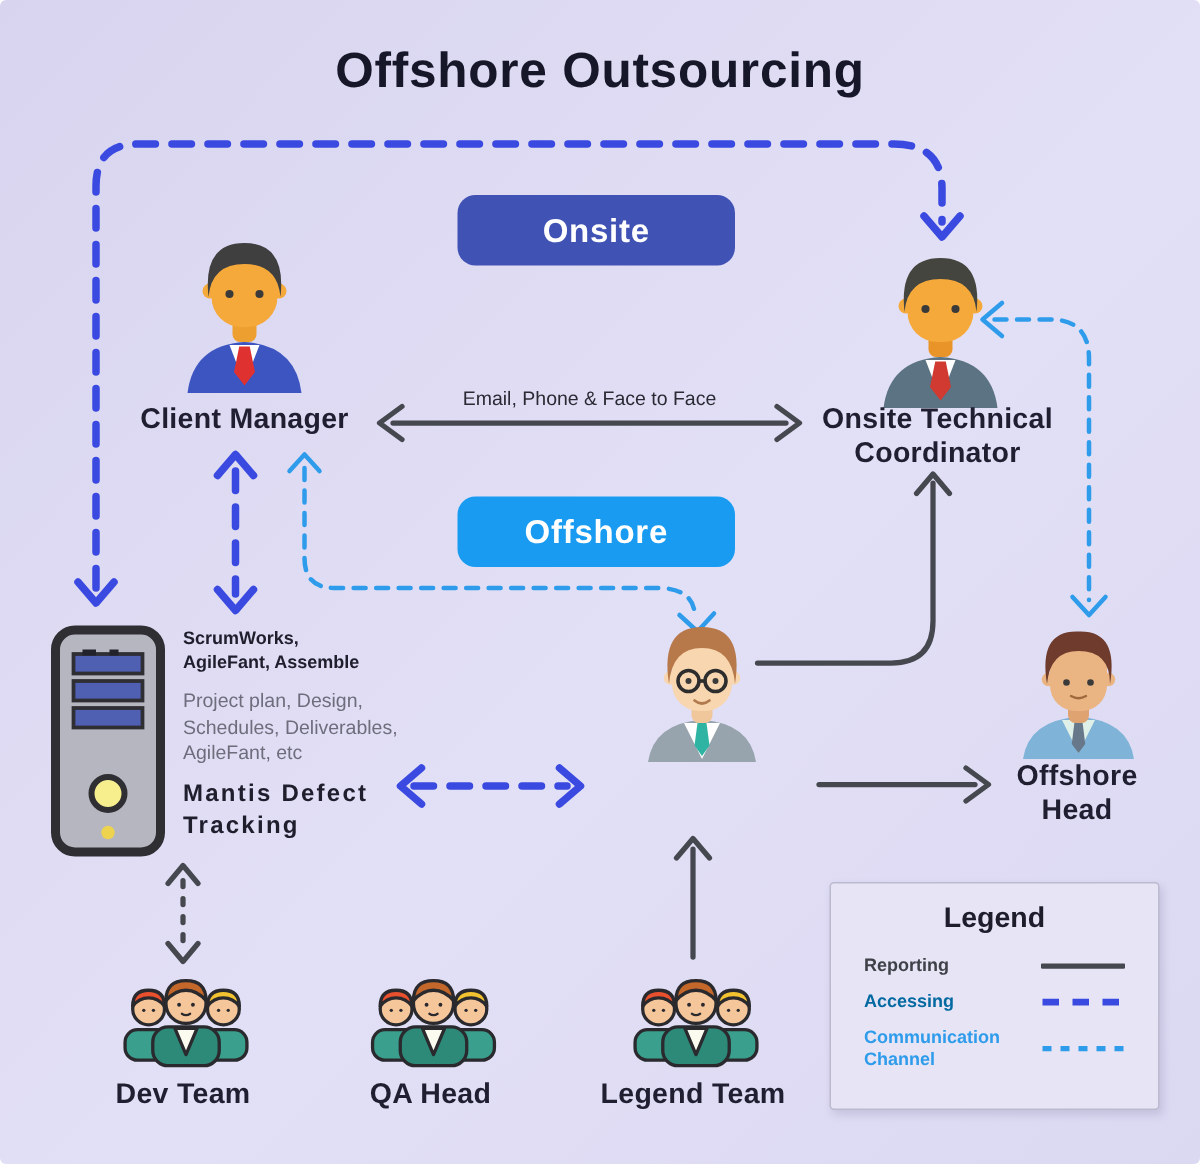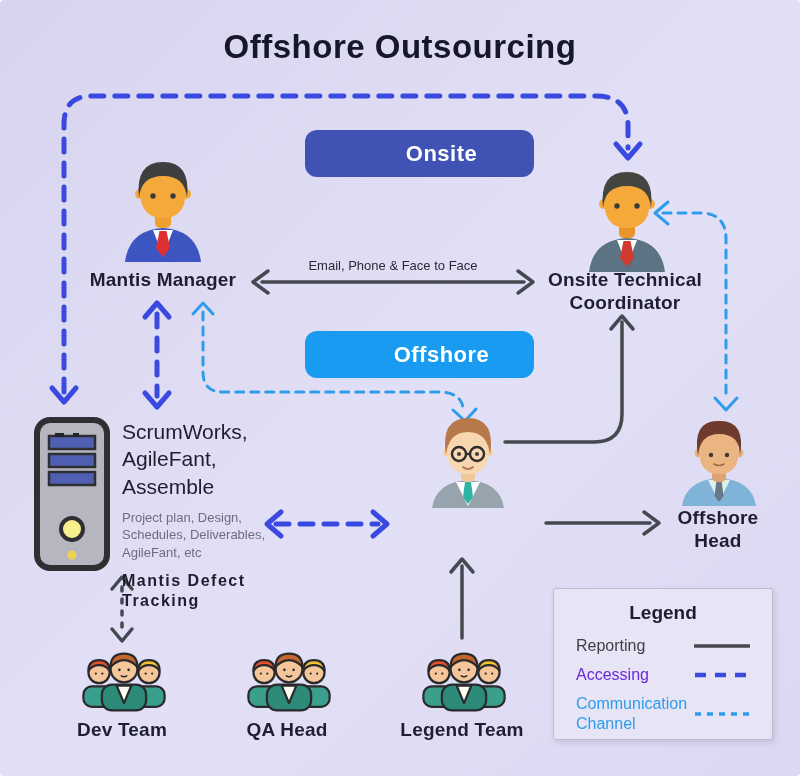--- a/index.html
+++ b/index.html
@@ -10,44 +10,44 @@
     font-family:"Liberation Sans",sans-serif;
   }
   .abs{position:absolute;}
   .title{
     top:28px;left:0;width:800px;text-align:center;
     font-size:33px;font-weight:800;color:#17172a;letter-spacing:.5px;
   }
   .badge{
     width:185px;height:47px;border-radius:12px;
     display:flex;align-items:center;justify-content:center;
-    color:#ffffff;font-size:22px;font-weight:800;letter-spacing:.5px;padding-left:44px;
+    color:#ffffff;font-size:22px;font-weight:800;letter-spacing:.5px;
   }
   .badge.onsite{left:305px;top:130px;background:#4053b4;}
   .badge.offshore{left:305px;top:331px;background:#189bf0;}
   .node-label{
     text-align:center;font-weight:800;color:#1f1f31;
     font-size:19px;line-height:1.22;white-space:pre-line;letter-spacing:.2px;
   }
   .conn-label{
     text-align:center;font-size:13px;font-weight:500;color:#2a2a34;
   }
-  .srv-tools{font-size:21px;font-weight:400;color:#1e1e2d;line-height:1.3;white-space:pre-line;}
+  .srv-tools{font-size:12px;font-weight:700;color:#1e1e2d;line-height:1.3;white-space:pre-line;}
   .srv-docs{font-size:13px;font-weight:400;color:#6d6d7c;line-height:1.35;white-space:pre-line;margin-top:9px;}
   .srv-mantis{font-size:16px;font-weight:800;color:#1e1e2d;line-height:1.3;letter-spacing:1.5px;white-space:pre-line;margin-top:9px;}
   .legend{
     left:553px;top:588px;width:218px;height:150px;
     background:#e6e4f5;border:1.5px solid #bcbacf;border-radius:3px;
     box-shadow:2px 3px 6px rgba(90,88,130,.18);
   }
   .legend-title{text-align:center;font-size:19px;font-weight:800;color:#1d1d2c;margin:13px 0 12px;}
   .legend-row{display:flex;align-items:center;justify-content:space-between;padding:0 22px;margin-bottom:9px;}
-  .legend-row .lab{font-size:16px;font-weight:400;line-height:1.25;white-space:pre-line;}
+  .legend-row .lab{font-size:12px;font-weight:700;line-height:1.25;white-space:pre-line;}
   .lab.reporting{color:#3f4148;}
-  .lab.accessing{color:#6d28d9;}
+  .lab.accessing{color:#0369a1;}
   .lab.communication{color:#2e9ceb;}
   svg{display:block;}
   .wires{left:0;top:0;pointer-events:none;}
   .wires path{fill:none;stroke-linecap:round;stroke-linejoin:round;}
   .w-acc{stroke:#3a4ae1;stroke-width:5;stroke-dasharray:13 11;}
   .w-acc-h{stroke:#3a4ae1;stroke-width:5;}
   .w-com{stroke:#2e9ceb;stroke-width:3;stroke-dasharray:8 7;}
   .w-com-h{stroke:#2e9ceb;stroke-width:3;}
   .w-rep{stroke:#46484f;stroke-width:3.5;}
   .w-dot{stroke:#46484f;stroke-width:3.5;stroke-dasharray:4 8;}
@@ -108,21 +108,21 @@
     <path d="M38 74 L48 100 L58 74 Z" fill="#ffffff"></path>
     <path d="M44.5 75 L51.5 75 L55 92 L48 101 L41 92 Z" fill="#e03131"></path>
     <rect x="40" y="56" width="16" height="16" rx="5" fill="#eda02f"></rect>
     <circle cx="25" cy="38" r="5" fill="#f5a93b"></circle>
       <circle cx="71" cy="38" r="5" fill="#f5a93b"></circle>
     <rect x="26" y="8" width="44" height="54" rx="20" fill="#f5a93b"></rect>
     <circle cx="38" cy="40" r="2.7" fill="#3a3a3a"></circle>
       <circle cx="58" cy="40" r="2.7" fill="#3a3a3a"></circle>
     <path d="M24 42 Q20 6 48 6 Q76 6 72 42 Q70 20 48 20 Q26 20 24 42 Z" fill="#3f3f3f"></path>
   </svg>
-  <div class="abs node-label" style="left:63px;top:268px;width:200px">Mantis Manager</div>
+  <div class="abs node-label" style="left:63px;top:268px;width:200px">Client Manager</div>
 
   <svg class="abs" style="left:579px;top:166px" width="96" height="106" viewBox="0 0 96 106">
     <path d="M10 106 Q14 74 48 72 Q82 74 86 106 Z" fill="#5b7382"></path>
     <path d="M38 74 L48 100 L58 74 Z" fill="#ffffff"></path>
     <path d="M44.5 75 L51.5 75 L55 92 L48 101 L41 92 Z" fill="#d03a31"></path>
     <rect x="40" y="56" width="16" height="16" rx="5" fill="#e89428"></rect>
     <circle cx="25" cy="38" r="5" fill="#f5a93b"></circle>
       <circle cx="71" cy="38" r="5" fill="#f5a93b"></circle>
     <rect x="26" y="8" width="44" height="54" rx="20" fill="#f5a93b"></rect>
     <circle cx="38" cy="40" r="2.7" fill="#3a3a3a"></circle>

